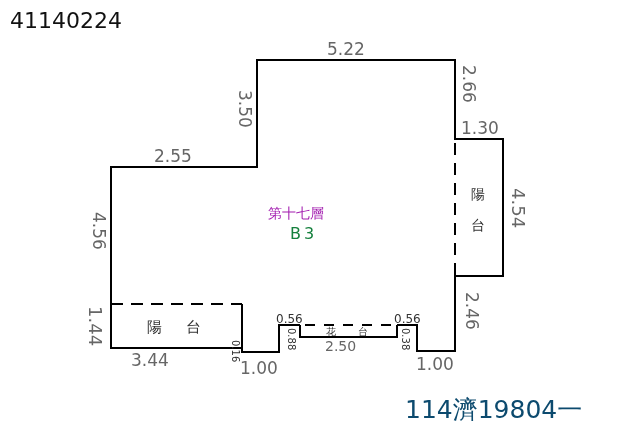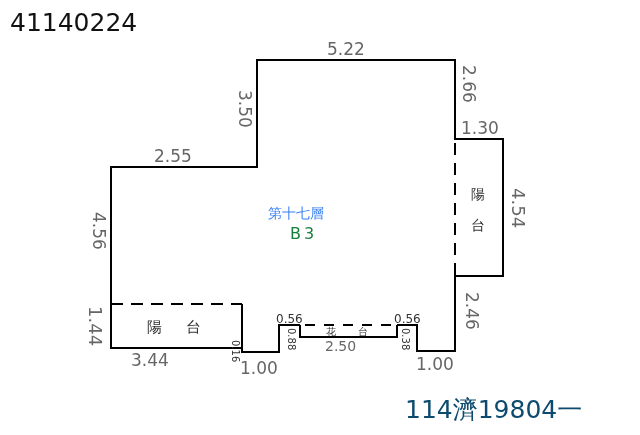--- a/index.html
+++ b/index.html
@@ -1,19 +1,19 @@
 <!DOCTYPE html>
 <html><head>
 <meta charset="utf-8">
 <style>
   html, body { margin: 0; padding: 0; background: #ffffff; }
   body { width: 640px; height: 435px; position: relative; overflow: hidden; font-family: "DejaVu Sans", sans-serif; }
   .abs { position: absolute; }
   .plan { position: absolute; left: 0; top: 0; }
-  .id-top { left: 10px; top: 8px; font-size: 25px; color: #111; font-family: "DejaVu Sans", sans-serif; letter-spacing: 0px; }
+  .id-top { left: 10px; top: 8px; font-size: 22px; color: #111; font-family: "DejaVu Sans", sans-serif; letter-spacing: 0px; }
   .id-bottom { left: 405px; top: 393px; font-size: 25px; color: #0c4a6e; font-family: "DejaVu Sans", sans-serif; }
   .dim { color: #666; font-family: "DejaVu Sans", sans-serif; font-size: 17px; line-height: 1; white-space: nowrap; }
   .dim.small { font-size: 11px; color: #333; }
   .rot { transform-origin: left top; transform: rotate(90deg); }
   .label { color: #333; font-family: "DejaVu Sans", sans-serif; white-space: nowrap; }
 </style>
 </head>
 <body>
 
 <svg class="plan" width="640" height="435" viewBox="0 0 640 435">
@@ -30,21 +30,21 @@
   <g fill="none" stroke="#000" stroke-width="2" stroke-dasharray="12,8">
     <line x1="455" y1="143" x2="455" y2="275"></line>
     <line x1="111" y1="304" x2="242" y2="304"></line>
     <line x1="305" y1="325" x2="397" y2="325" stroke-dasharray="10,9"></line>
   </g>
 </svg>
 
 <div class="abs id-top">41140224</div>
 <div class="abs id-bottom">114濟19804一</div>
 
-<div class="abs label" style="left:268px; top:205px; font-size:14px; color:#3b82f6;">第十七層</div>
+<div class="abs label" style="left:268px; top:205px; font-size:14px; color:#a21caf;">第十七層</div>
 <div class="abs label" style="left:290px; top:224px; font-size:16px; color:#15803d; letter-spacing:3px;">B3</div>
 
 <div class="abs label" style="left:471px; top:186px; font-size:14px;">陽</div>
 <div class="abs label" style="left:471px; top:217px; font-size:14px;">台</div>
 
 <div class="abs label" style="left:147px; top:318px; font-size:15px;">陽</div>
 <div class="abs label" style="left:186px; top:318px; font-size:15px;">台</div>
 
 <div class="abs label" style="left:326px; top:325px; font-size:10px;">花</div>
 <div class="abs label" style="left:358px; top:325px; font-size:10px;">台</div>

